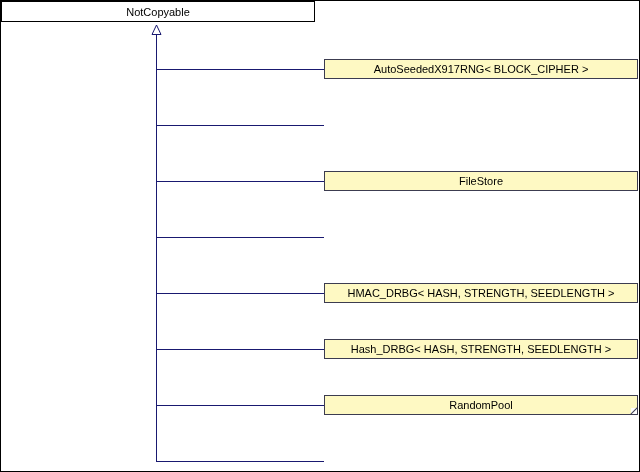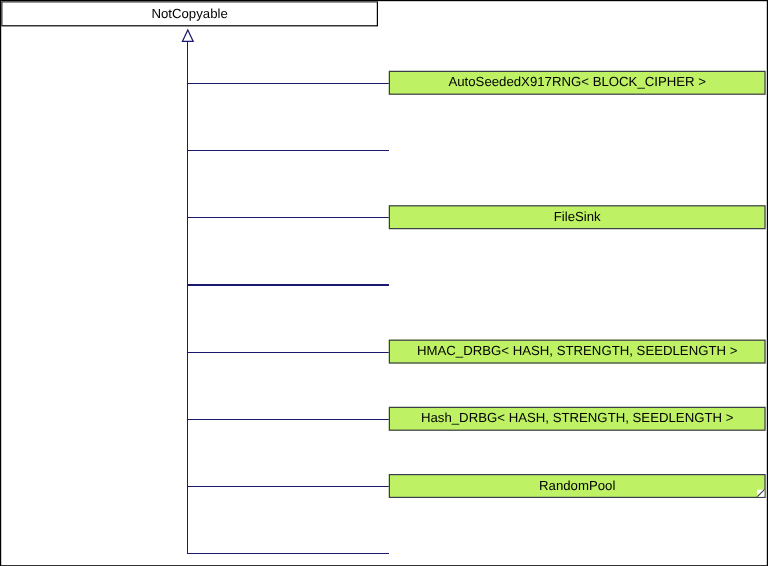--- a/index.html
+++ b/index.html
@@ -13,21 +13,21 @@
     overflow:hidden;
   }
   .edges{position:absolute;left:0;top:0;}
   .node{
     position:absolute;
     height:20px;line-height:19px;
     box-sizing:border-box;
     text-align:center;
     font-size:11px;color:#000000;
     border:1px solid #3c3c50;
-    background:#bef264;
+    background:#fef9c3;
     overflow:hidden;
     white-space:nowrap;
     cursor:pointer;
   }
   .root{
     left:0;top:3;width:314px;height:21px;line-height:20px;
     background:#ffffff;border-color:#000000;
   }
   .child{left:323px;width:314px;}
   
@@ -61,21 +61,21 @@
     <line x1="155.5" y1="460.5" x2="323" y2="460.5" stroke="#191970" stroke-width="1"></line>
 
     <polygon points="155.5,24 151,33.5 160,33.5" fill="#ffffff" stroke="#191970" stroke-width="1" shape-rendering="auto"></polygon>
   </svg>
 
   <div class="node root">NotCopyable</div>
 
   <div class="node child" style="top:58px">AutoSeededX917RNG&lt; BLOCK_CIPHER &gt;</div>
 
 
-  <div class="node child" style="top:170px">FileSink</div>
+  <div class="node child" style="top:170px">FileStore</div>
 
 
   <div class="node child" style="top:282px">HMAC_DRBG&lt; HASH, STRENGTH, SEEDLENGTH &gt;</div>
 
   <div class="node child" style="top:338px">Hash_DRBG&lt; HASH, STRENGTH, SEEDLENGTH &gt;</div>
 
   <div class="node child truncated" style="top:394px">RandomPool</div>
 
 
 </div>

